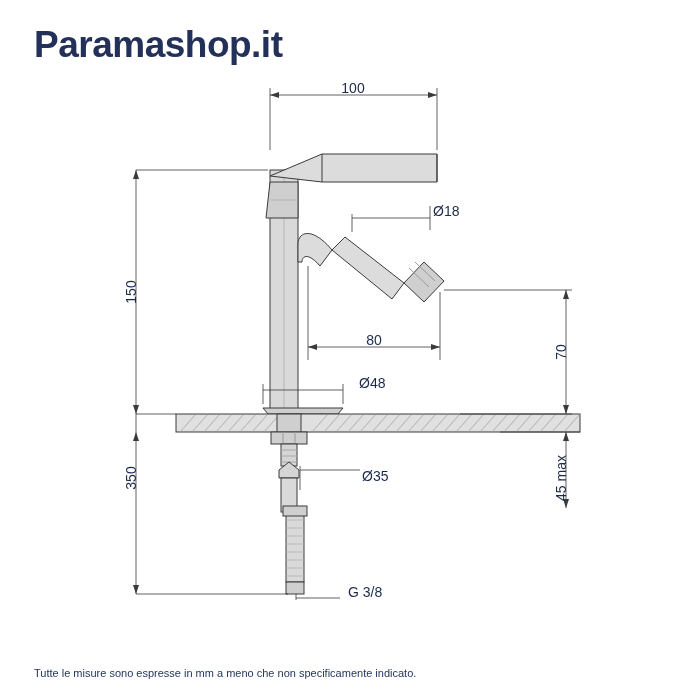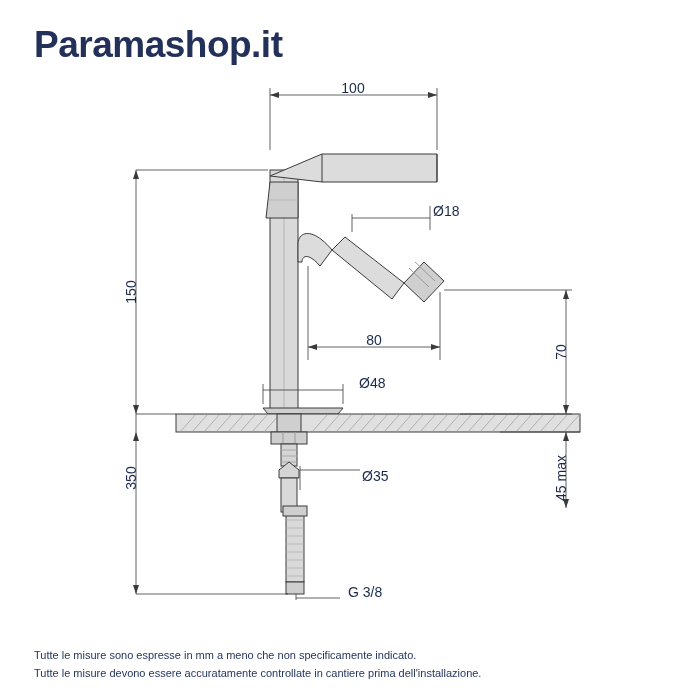--- a/index.html
+++ b/index.html
@@ -205,16 +205,15 @@
           <text x="362" y="481" text-anchor="start">Ø35</text>
           <text x="566" y="478" text-anchor="middle" transform="rotate(-90 566 478)">45 max</text>
           <text x="348" y="597" text-anchor="start">G 3/8</text>
         </g>
       </g>
     </svg>
   </div>
 
   <div class="footer">
     <div>Tutte le misure sono espresse in mm a meno che non specificamente indicato.</div>
-    <div>Tutte le misure devono essere accuratamente controllate in cantiere prima dell'installazione.</div>
   </div>
 
 </div>
 
 </body></html>

